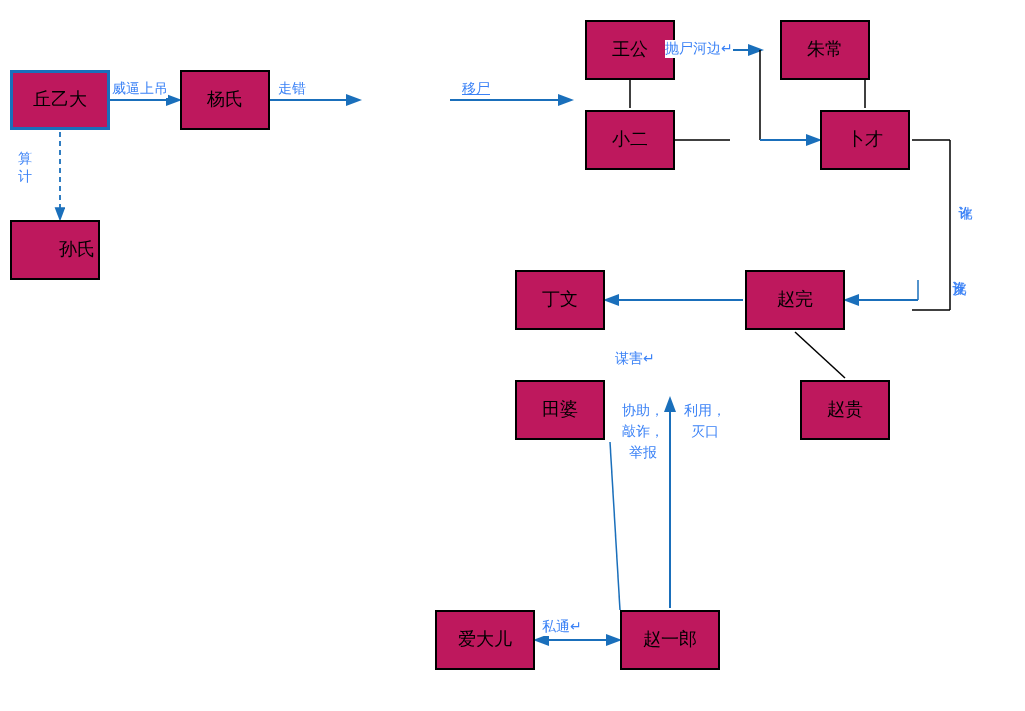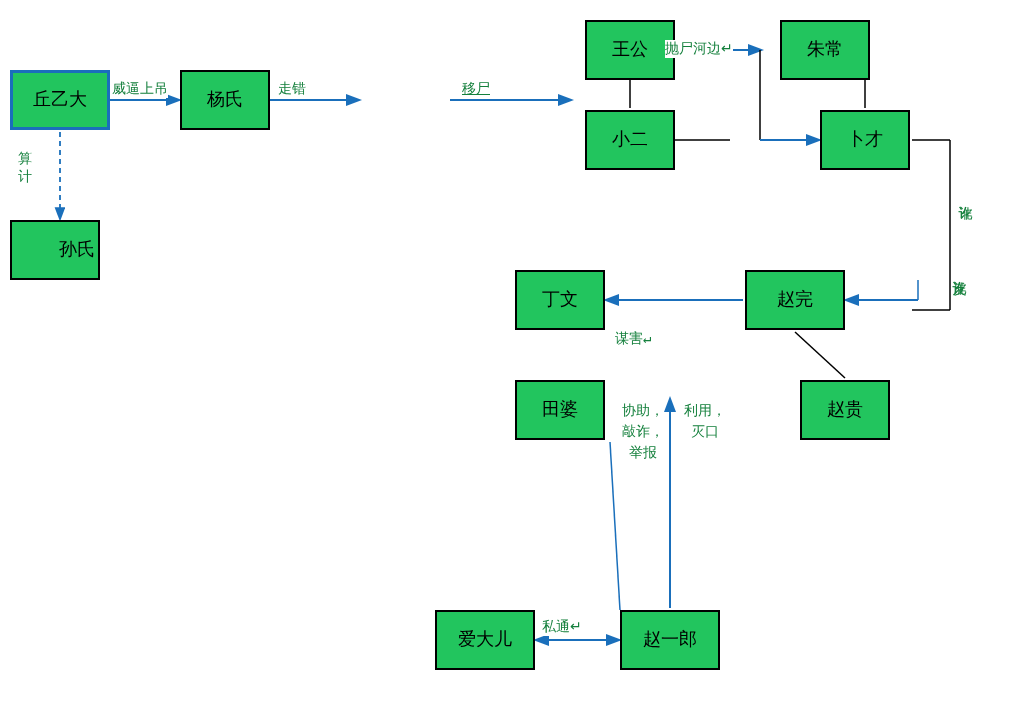--- a/index.html
+++ b/index.html
@@ -16,38 +16,38 @@
       width: 1025px;
       height: 711px;
     }
     .node {
       position: absolute;
       border: 2px solid #000;
       display: flex;
       align-items: center;
       justify-content: center;
       font-size: 18px;
-      background: #22c55e;
+      background: #be185d;
       text-align: center;
       line-height: 1.3;
     }
     .node.blue-border {
       border: 3px solid #1a6fbb;
     }
     svg.arrows {
       position: absolute;
       top: 0; left: 0;
       width: 1025px;
       height: 711px;
       pointer-events: none;
     }
     .label {
       position: absolute;
       font-size: 15px;
-      color: #15803d;
+      color: #3b82f6;
       text-align: center;
       background: #fff;
     }
   </style>
 </head>
 <body>
 
 <div class="diagram">
   <svg class="arrows">
     <defs>
@@ -115,21 +115,21 @@
   <div class="node" style="left:800px;top:380px;width:90px;height:60px;">赵贵</div>
   <div class="node" style="left:435px;top:610px;width:100px;height:60px;">爱大儿</div>
   <div class="node" style="left:620px;top:610px;width:100px;height:60px;">赵一郎</div>
 
   <div class="label" style="left:112px;top:80px;font-size:14px;">威逼上吊</div>
   <div class="label" style="left:278px;top:80px;font-size:14px;">走错</div>
   <div class="label" style="left:462px;top:80px;font-size:14px;text-decoration:underline;">移尸</div>
   <div class="label" style="left:665px;top:40px;font-size:14px;white-space:pre;">抛尸河边↵</div>
   <div class="label" style="left:18px;top:150px;font-size:14px;white-space:pre;">算
 计</div>
-  <div class="label" style="left:615px;top:330px;font-size:14px;white-space:pre;font-family:Liberation Mono, monospace;">谋害↵</div>
+  <div class="label" style="left:615px;top:350px;font-size:14px;white-space:pre;">谋害↵</div>
   <div class="label" style="left:622px;top:400px;font-size:14px;white-space:pre;line-height:1.5;">协助，
 敲诈，
 举报</div>
   <div class="label" style="left:684px;top:400px;font-size:14px;white-space:pre;line-height:1.5;">利用，
 灭口</div>
   <div class="label" style="left:542px;top:618px;font-size:14px;white-space:pre;">私通↵</div>
   <div class="label" style="left:956px;top:195px;font-size:14px;white-space:nowrap;writing-mode:vertical-lr;">讹诈</div>
   <div class="label" style="left:950px;top:270px;font-size:14px;white-space:nowrap;writing-mode:vertical-lr;">反讹诈</div>
 </div>
 

